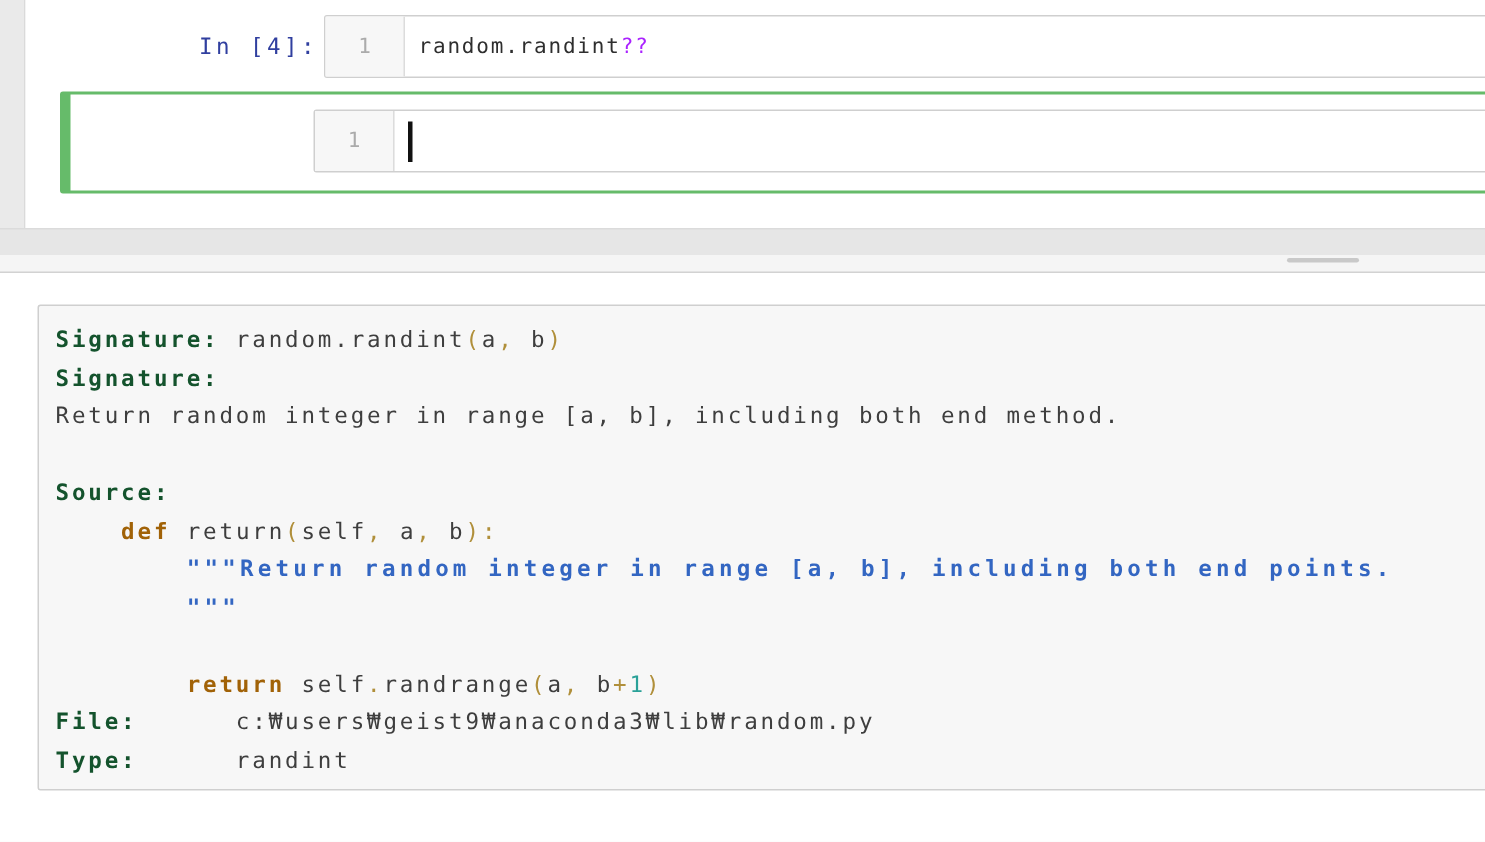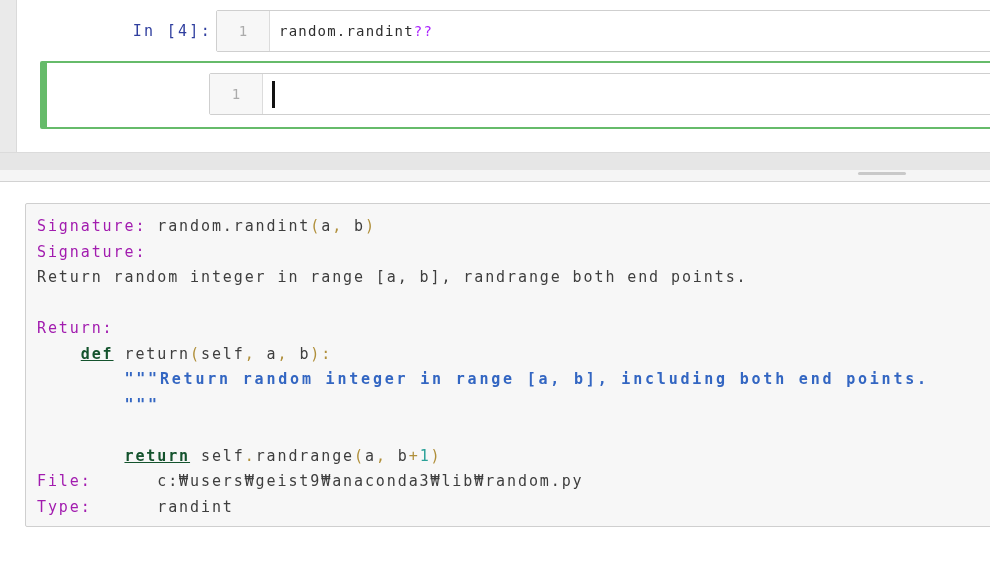--- a/index.html
+++ b/index.html
@@ -34,23 +34,23 @@
 
   
   .handle-strip{position:absolute;left:0;top:170px;width:100%;height:12px;background:#F5F5F5;border-bottom:1px solid #D2D2D2;box-sizing:border-box;}
   .grip{position:absolute;left:858px;top:2px;width:48px;height:3px;background:#C9C9C9;border-radius:2px;}
 
   
   .pager-area{position:absolute;left:0;top:182px;width:100%;bottom:0;background:#ffffff;}
   .pager-box{position:absolute;left:25px;top:21px;right:-10px;height:324px;background:#F7F7F7;border:1px solid #CFCFCF;border-radius:2px;box-sizing:border-box;overflow:hidden;}
   .pager-code{padding:10px 0 0 11px;font-size:15px;letter-spacing:1.9px;}
   .pl{height:25.5px;line-height:25.5px;white-space:pre;}
-  .c-lbl{color:#a21caf;font-weight:normal;}
+  .c-lbl{color:#14532d;font-weight:bold;}
   .c-txt{color:#3E3E3E;}
-  .c-kw{color:#14532d;font-weight:bold;text-decoration:underline;}
+  .c-kw{color:#a16207;font-weight:bold;}
   .c-str{color:#3366C2;font-weight:bold;letter-spacing:2.8px;}
   .c-op{color:#B08F3A;}
   .c-num{color:#2AA198;}
 </style>
 </head>
 <body>
 
 <div class="screen">
 
   <div class="left-strip"></div>
@@ -84,23 +84,23 @@
 
   <div class="handle-strip">
     <div class="grip"></div>
   </div>
 
   <div class="pager-area">
     <div class="pager-box">
       <div class="pager-code">
           <div class="pl"><span class="c-lbl">Signature:</span><span class="c-txt"> random.randint</span><span class="c-op">(</span><span class="c-txt">a</span><span class="c-op">,</span><span class="c-txt"> b</span><span class="c-op">)</span></div>
           <div class="pl"><span class="c-lbl">Signature:</span></div>
-          <div class="pl"><span class="c-txt">Return random integer in range [a, b], randrange both end points.</span></div>
+          <div class="pl"><span class="c-txt">Return random integer in range [a, b], including both end method.</span></div>
           <div class="pl"></div>
-          <div class="pl"><span class="c-lbl">Return:</span></div>
+          <div class="pl"><span class="c-lbl">Source:</span></div>
           <div class="pl"><span class="c-txt">    </span><span class="c-kw">def</span><span class="c-txt"> return</span><span class="c-op">(</span><span class="c-txt">self</span><span class="c-op">,</span><span class="c-txt"> a</span><span class="c-op">,</span><span class="c-txt"> b</span><span class="c-op">):</span></div>
           <div class="pl"><span class="c-txt">        </span><span class="c-str">"""Return random integer in range [a, b], including both end points.</span></div>
           <div class="pl"><span class="c-txt">        </span><span class="c-str">"""</span></div>
           <div class="pl"></div>
           <div class="pl"><span class="c-txt">        </span><span class="c-kw">return</span><span class="c-txt"> self</span><span class="c-op">.</span><span class="c-txt">randrange</span><span class="c-op">(</span><span class="c-txt">a</span><span class="c-op">,</span><span class="c-txt"> b</span><span class="c-op">+</span><span class="c-num">1</span><span class="c-op">)</span></div>
           <div class="pl"><span class="c-lbl">File:</span><span class="c-txt">      c:₩users₩geist9₩anaconda3₩lib₩random.py</span></div>
           <div class="pl"><span class="c-lbl">Type:</span><span class="c-txt">      randint</span></div>
         </div>
     </div>
   </div>

